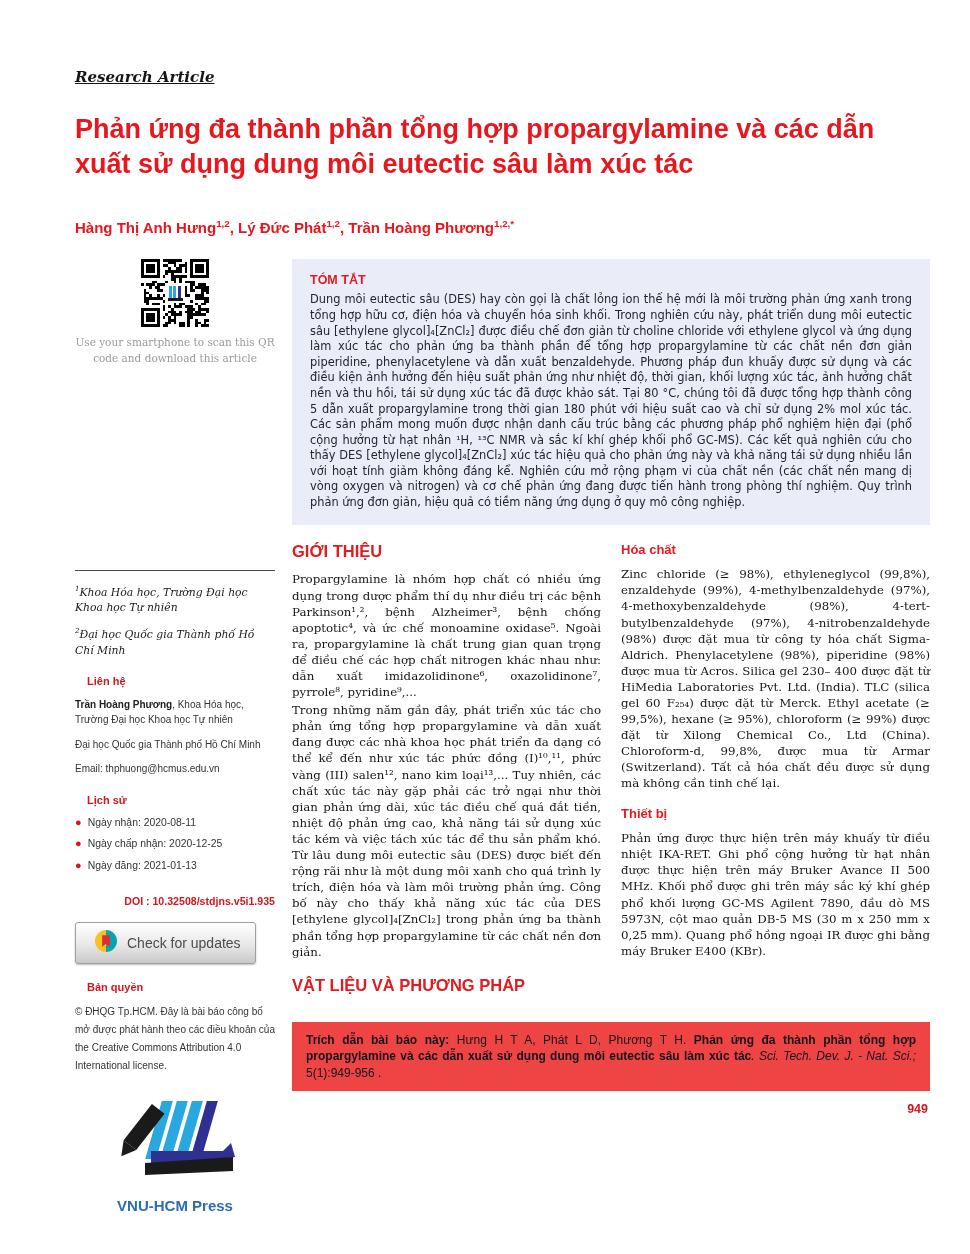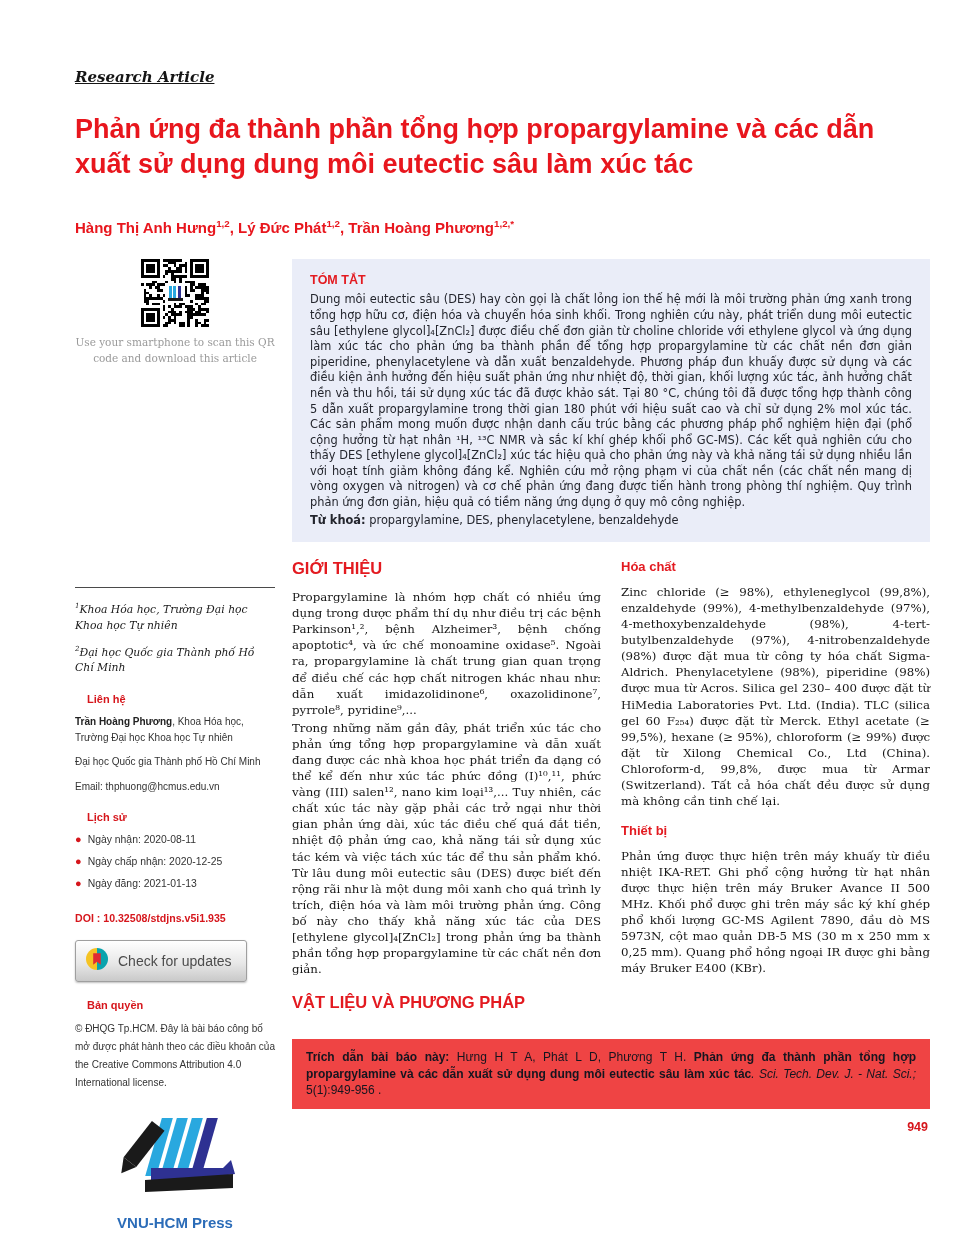--- a/index.html
+++ b/index.html
@@ -33,22 +33,22 @@
   
   .sidebar{font:10px/1.5 "Liberation Sans",sans-serif;color:#333;}
   .sb-divider{border:none;border-top:1.4px solid #4a4a4a;margin:30px 0 14px;}
   .affil{font:italic 10.8px/1.45 "DejaVu Serif",serif;color:#1a1a1a;margin:0 0 11px;}
   .sb-h{font:bold 11px/1.3 "Liberation Sans",sans-serif;color:#d6161c;margin:16px 12px 8px;}
   .sb-p{margin:0 0 9px;line-height:1.55;}
   .sb-p b{color:#222;}
   .hist{list-style:none;margin:0;padding:0;}
   .hist li{display:flex;gap:6px;margin-bottom:6px;line-height:1.5;font-size:10.4px;}
   .bullet{color:#d6161c;font-size:11px;line-height:1.4;}
-  .doi{font:bold 10.6px/1.4 "Liberation Sans",sans-serif;color:#d6161c;margin:20px 0 14px;}
-  .crossmark{display:inline-flex;align-items:center;gap:9px;padding:6px 14px 6px 9px;
+  .doi{font:bold 10.6px/1.4 "Liberation Sans",sans-serif;color:#d6161c;margin:20px 0 14px;text-align:right;}
+  .crossmark{display:inline-flex;align-items:center;gap:9px;padding:6px 14px 6px 18px;
         border:1px solid #9f9f9f;border-radius:3px;cursor:pointer;
         background:linear-gradient(#ffffff,#e8e8e8 55%,#c9c9c9);box-shadow:0 1px 2px rgba(0,0,0,.25);}
   .crossmark .cm-label{font:14px/1 "Liberation Sans",sans-serif;color:#4c4c4c;}
   .copyright{font:10px/1.8 "Liberation Sans",sans-serif;color:#333;margin:0;}
   .press{margin-top:22px;text-align:center;}
   .press-name{font:bold 15px/1.2 "Liberation Sans",sans-serif;color:#2b6cb8;margin-top:4px;}
   
   .cols{display:flex;gap:20px;}
   .col{width:309px;font:11.8px/16.1px "DejaVu Serif",serif;text-align:justify;color:#171717;}
   .col p{margin:0 0 2px;}
@@ -289,21 +289,20 @@
           <rect x="35.7" y="29.400000000000002" width="3.3000000000000003" height="13.200000000000001" fill="#29a8df"></rect>
           <rect x="40.5" y="29.400000000000002" width="3.3000000000000003" height="13.200000000000001" fill="#2e3192"></rect>
           <rect x="29.400000000000002" y="43.2" width="16.799999999999997" height="3.3000000000000003" fill="#1a1a1a"></rect>
         </svg>
       <div class="qr-caption">Use your smartphone to scan this QR code and download this article</div>
     </div>
 
     <div class="abstract">
       <h3>TÓM TẮT</h3>
       <p>Dung môi eutectic sâu (DES) hay còn gọi là chất lỏng ion thế hệ mới là môi trường phản ứng xanh trong tổng hợp hữu cơ, điện hóa và chuyển hóa sinh khối. Trong nghiên cứu này, phát triển dung môi eutectic sâu [ethylene glycol]₄[ZnCl₂] được điều chế đơn giản từ choline chloride với ethylene glycol và ứng dụng làm xúc tác cho phản ứng ba thành phần để tổng hợp propargylamine từ các chất nền đơn giản piperidine, phenylacetylene và dẫn xuất benzaldehyde. Phương pháp đun khuấy được sử dụng và các điều kiện ảnh hưởng đến hiệu suất phản ứng như nhiệt độ, thời gian, khối lượng xúc tác, ảnh hưởng chất nền và thu hồi, tái sử dụng xúc tác đã được khảo sát. Tại 80 °C, chúng tôi đã được tổng hợp thành công 5 dẫn xuất propargylamine trong thời gian 180 phút với hiệu suất cao và chỉ sử dụng 2% mol xúc tác. Các sản phẩm mong muốn được nhận danh cấu trúc bằng các phương pháp phổ nghiệm hiện đại (phổ cộng hưởng từ hạt nhân ¹H, ¹³C NMR và sắc kí khí ghép khối phổ GC-MS). Các kết quả nghiên cứu cho thấy DES [ethylene glycol]₄[ZnCl₂] xúc tác hiệu quả cho phản ứng này và khả năng tái sử dụng nhiều lần với hoạt tính giảm không đáng kể. Nghiên cứu mở rộng phạm vi của chất nền (các chất nền mang dị vòng oxygen và nitrogen) và cơ chế phản ứng đang được tiến hành trong phòng thí nghiệm. Quy trình phản ứng đơn giản, hiệu quả có tiềm năng ứng dụng ở quy mô công nghiệp.</p>
-      <p class="kw"><b>Từ khoá:</b><span> propargylamine, DES, phenylacetylene, benzaldehyde</span></p>
     </div>
 
     <div class="sidebar">
       <hr class="sb-divider">
       <p class="affil"><span class="sup">1</span><span>Khoa Hóa học, Trường Đại học Khoa học Tự nhiên</span></p>
       <p class="affil"><span class="sup">2</span><span>Đại học Quốc gia Thành phố Hồ Chí Minh</span></p>
 
       <div class="sb-h">Liên hệ</div>
       <p class="sb-p"><b>Trần Hoàng Phương</b><span>, Khoa Hóa học, Trường Đại học Khoa học Tự nhiên</span></p>
       <p class="sb-p">Đại học Quốc gia Thành phố Hồ Chí Minh</p>

